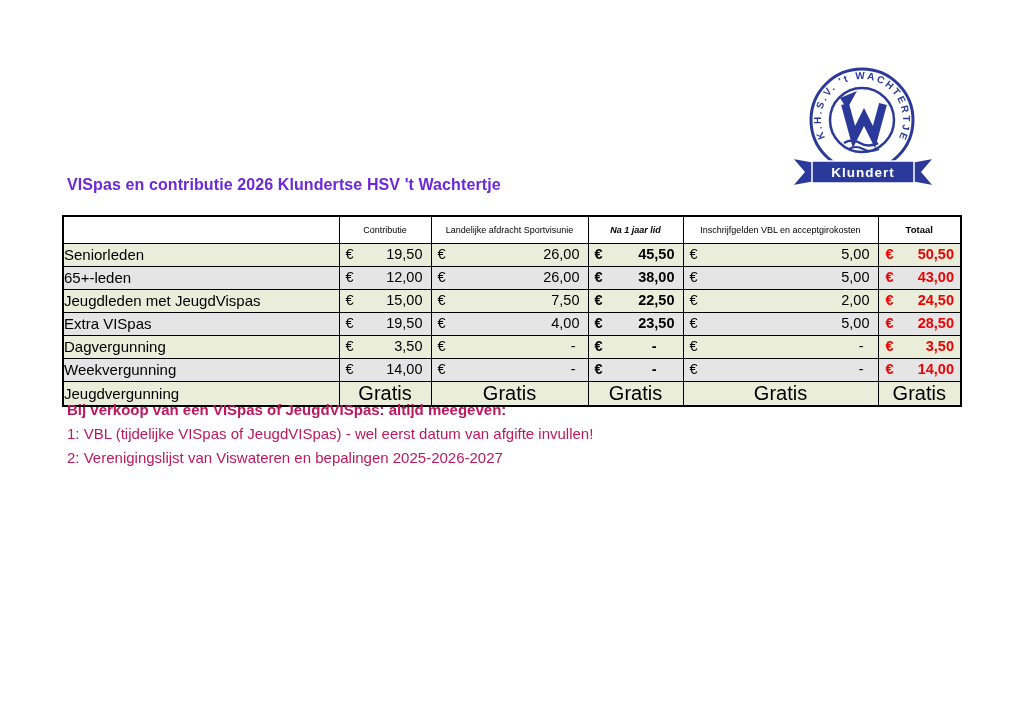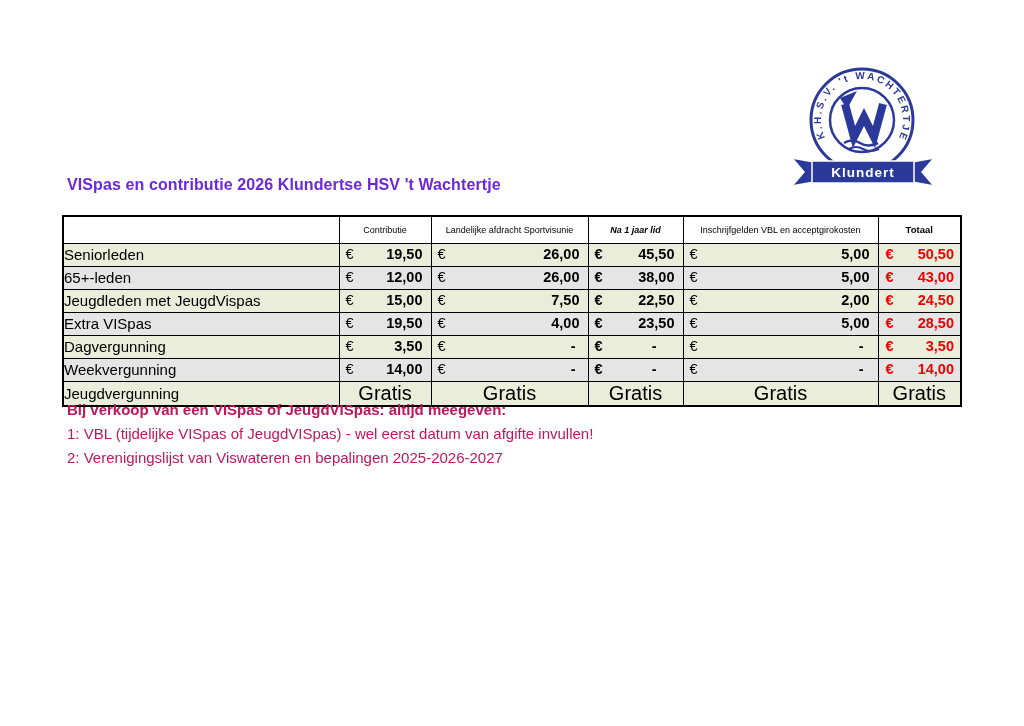--- a/index.html
+++ b/index.html
@@ -60,21 +60,21 @@
   tr.white td { background: #e5e5e5; }
   td.rowlabel { font-size: 15px; padding-left: 4px; }
   .money {
     display: flex;
     justify-content: space-between;
     align-items: baseline;
     padding: 0 8px 0 6px;
     line-height: 19px;
   }
   .money .cur { text-align: left; }
-  .money .amt { text-align: right; font-weight: bold; }
+  .money .amt { text-align: right; }
   td.col-na .money { font-weight: bold; }
   td.col-na .money.pad-dash { padding-right: 26px; }
   td.col-afdracht .money.pad-dash { padding-right: 12px; }
   td.col-inschrijf .money.pad-dash { padding-right: 14px; }
   td.col-total .money {
     font-weight: bold;
     color: #ee0000;
     padding: 0 6px 0 7px;
   }
   td.gratis-cell { text-align: center; font-size: 20px; }

